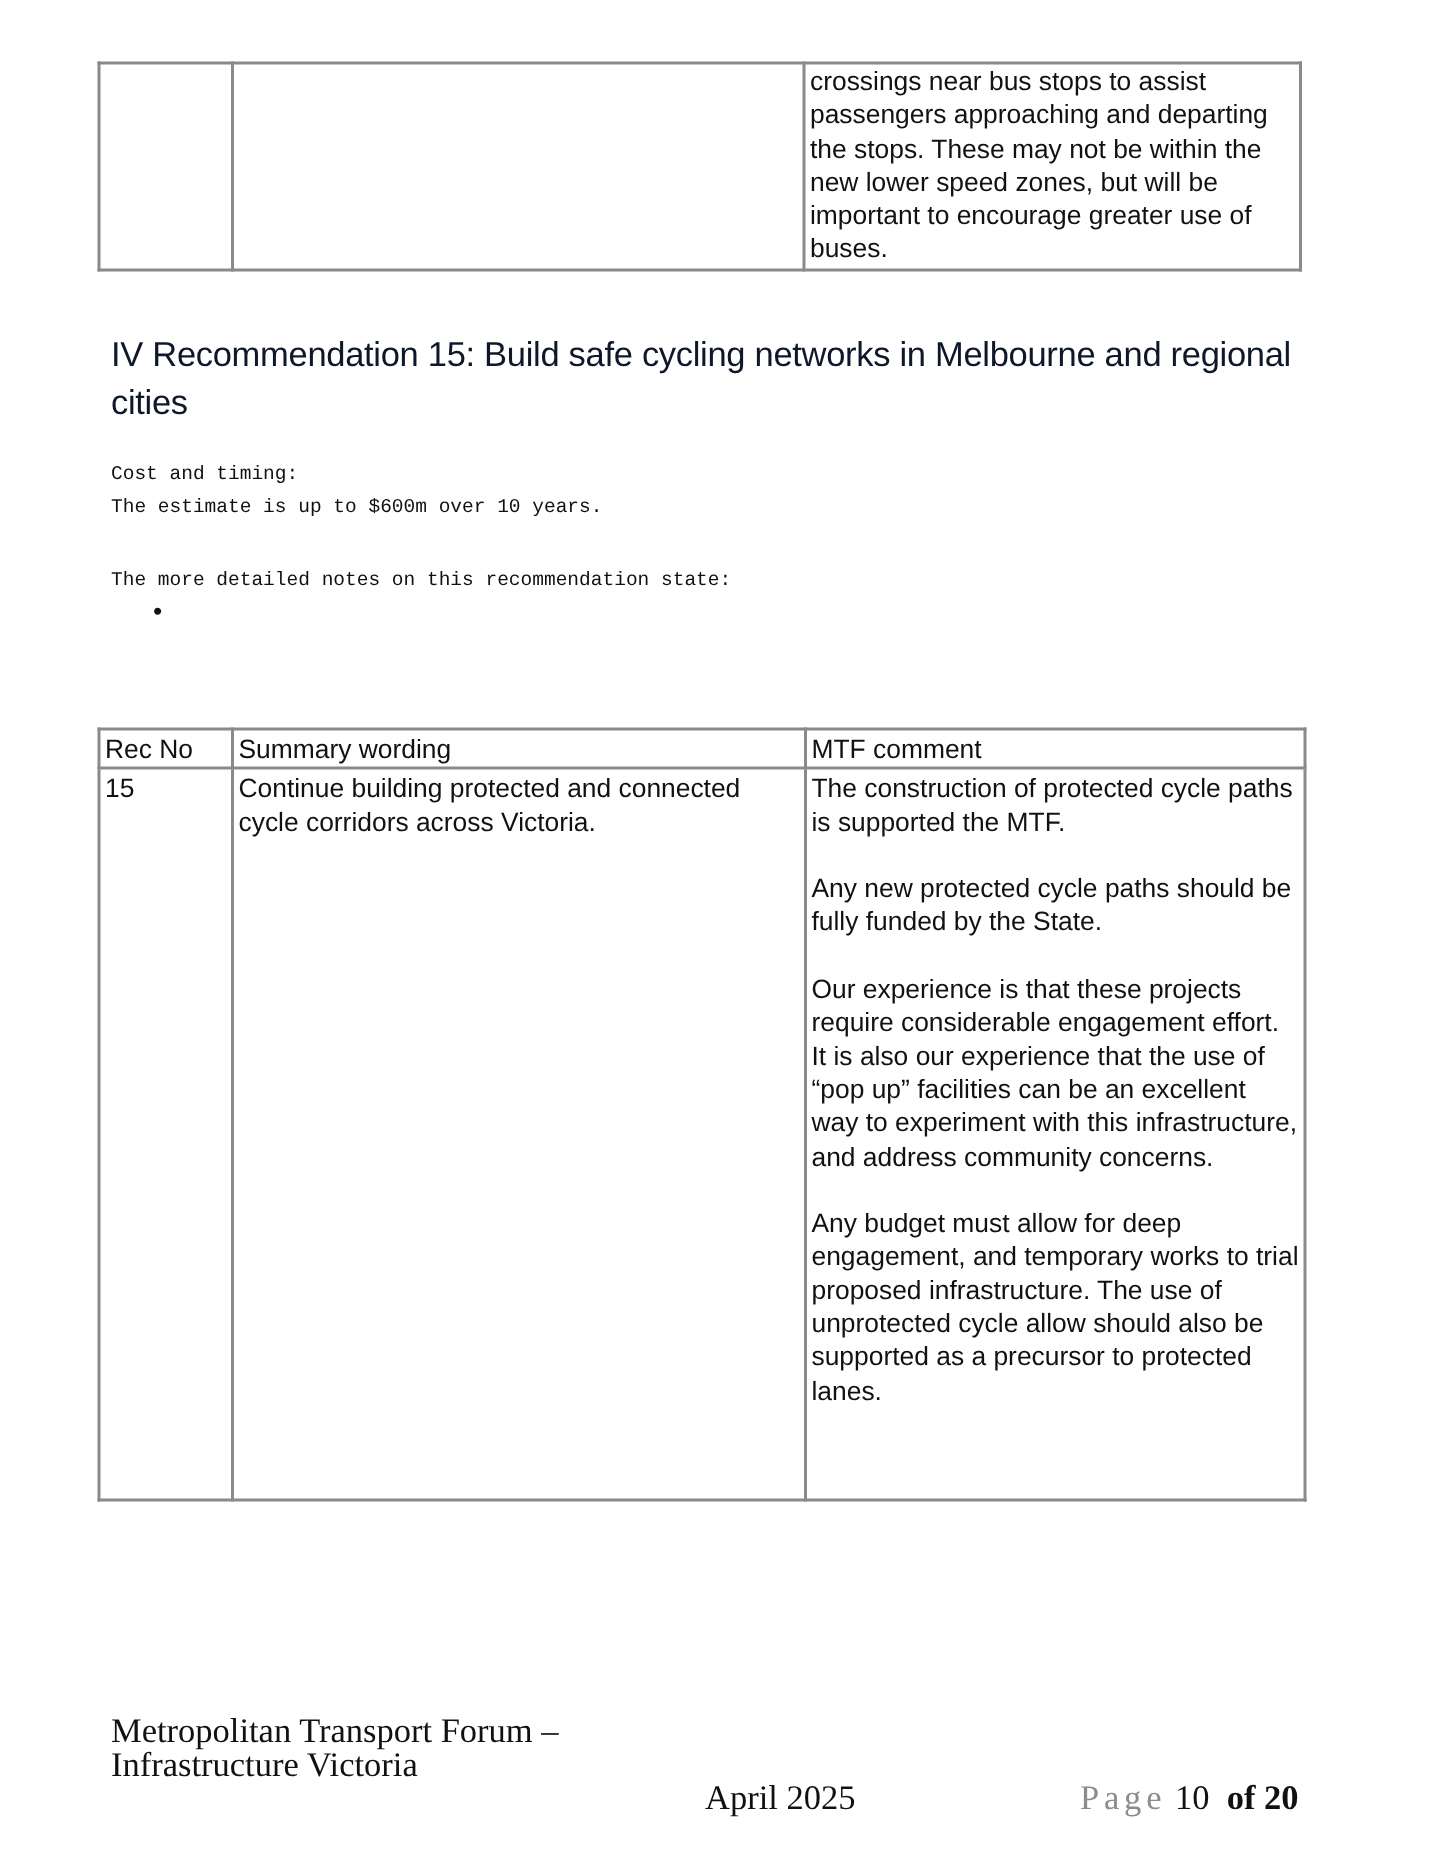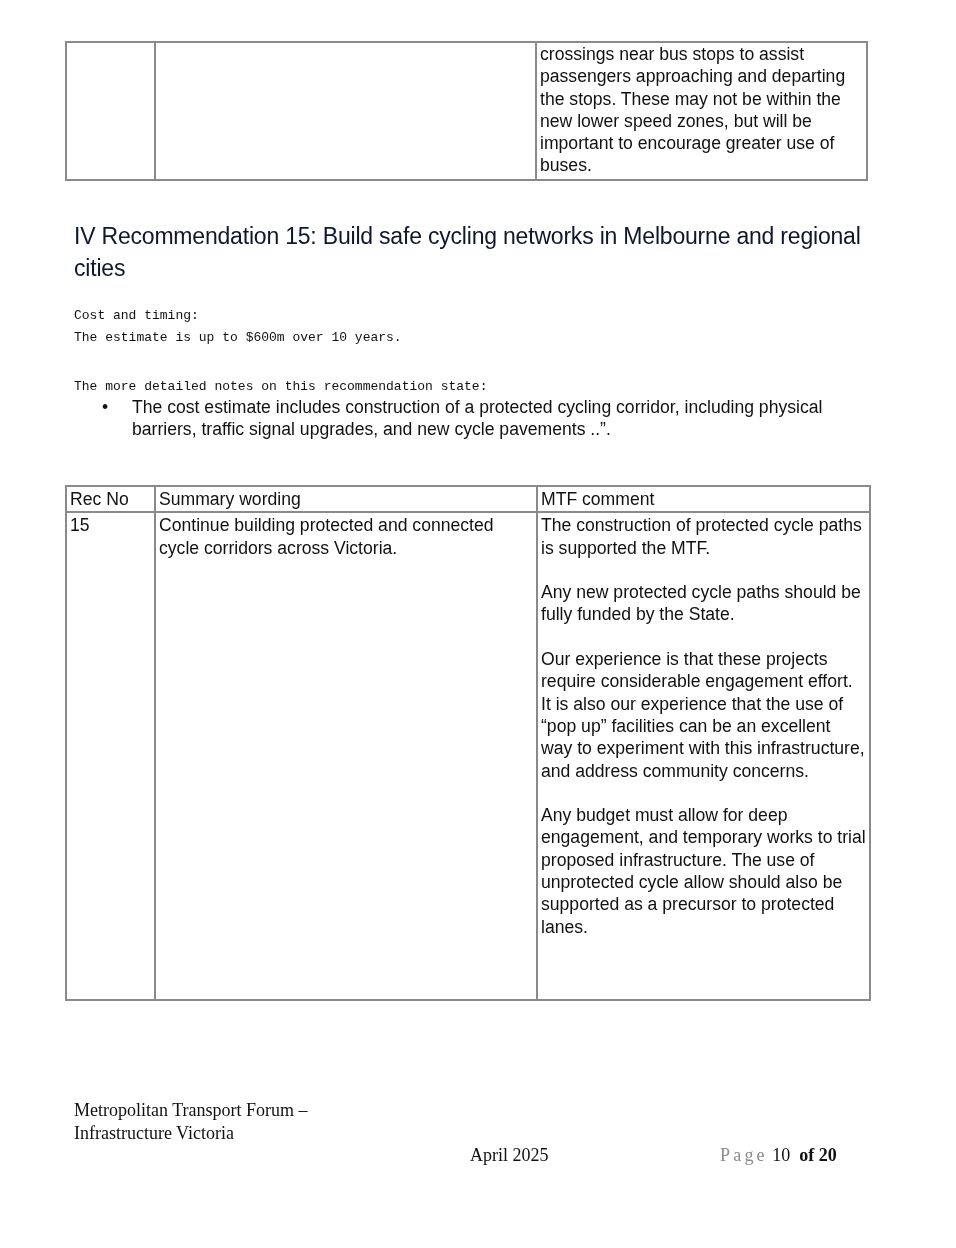--- a/index.html
+++ b/index.html
@@ -82,24 +82,24 @@
     position: absolute;
     left: 28px;
     top: 0;
   }
   .comment-block { display: block; }
   .comment-block + .comment-block { margin-top: 22.3px; }
 
   .footer {
     position: absolute;
     left: 74px;
-    top: 1099px;
+    top: 1143px;
     width: 790px;
     font-family: "Liberation Serif", serif;
-    font-size: 18px;
+    font-size: 23px;
     line-height: 22.5px;
     color: #111111;
   }
   .footer .line { display: block; white-space: nowrap; }
   .footer .date {
     position: absolute;
     left: 396px;
     top: 45px;
   }
   .footer .pageno {
@@ -135,21 +135,20 @@
 <h2 class="heading">IV Recommendation 15: Build safe cycling networks in Melbourne and regional cities</h2>
 
 <p class="para" style="top:305px;">Cost and timing:</p>
 <p class="para" style="top:327px;">The estimate is up to $600m over 10 years.</p>
 
 <p class="para" style="top:376px;">The more detailed notes on this recommendation state:</p>
 
 <ul class="bullet-list">
   <li>
     <span class="dot">•</span>
-    <span>The cost estimate includes construction of a protected cycling corridor, including physical barriers, traffic signal upgrades, and new cycle pavements ..”.</span>
   </li>
 </ul>
 
 <table class="tbl" id="tbl-main">
   <colgroup>
     <col style="width:89px">
     <col style="width:382px">
     <col style="width:333px">
   </colgroup>
   <tbody>

